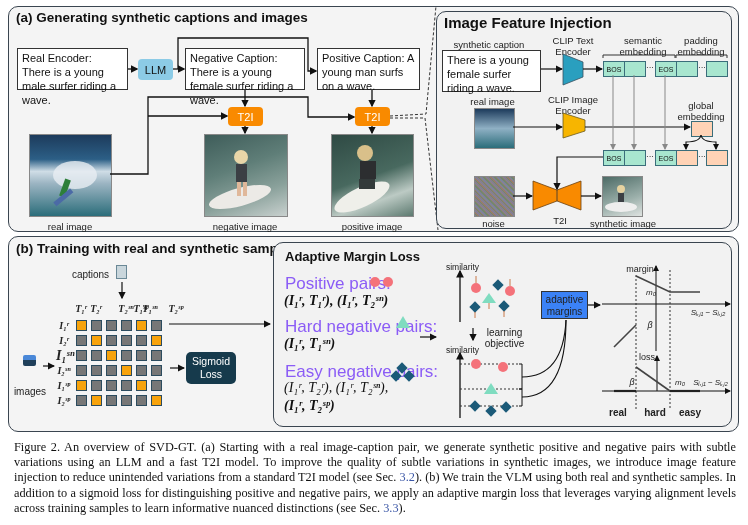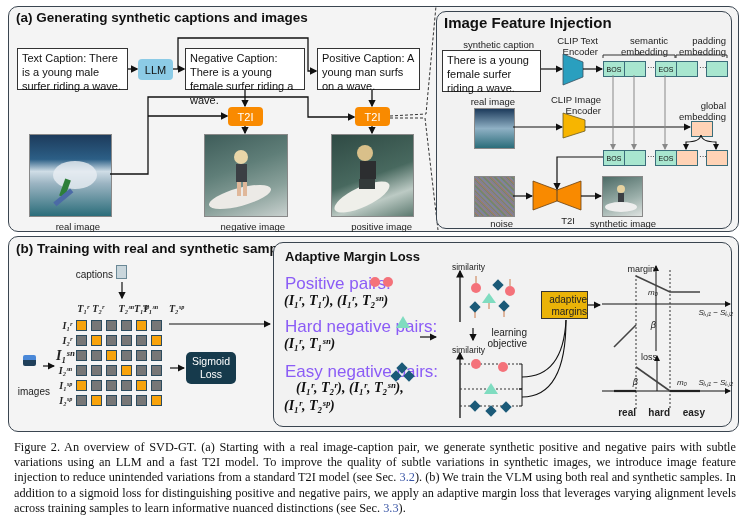--- a/index.html
+++ b/index.html
@@ -1,37 +1,37 @@
 <!DOCTYPE html>
 <html><head>
 <meta charset="utf-8">
 <style>
   html, body { margin:0; padding:0; background:#ffffff; }
   body { width:748px; height:525px; position:relative; overflow:hidden; font-family:"Liberation Sans", sans-serif; }
   .panel { position:absolute; border:1.5px solid #3a4550; border-radius:10px; background:#f2f2f2; box-sizing:border-box; }
   .ptitle { position:absolute; font-weight:bold; font-size:13.5px; color:#111; white-space:nowrap; }
   .capbox { position:absolute; border:1.5px solid #333; background:#fff; font-size:11px; line-height:14px; padding:2px 4px; box-sizing:border-box; color:#111; }
   .pill { position:absolute; border-radius:4px; font-size:11px; display:flex; align-items:center; justify-content:center; color:#111; }
-  .lbl { position:absolute; font-size:9.5px; color:#222; text-align:right; white-space:nowrap; line-height:11px; }
+  .lbl { position:absolute; font-size:9.5px; color:#222; text-align:center; white-space:nowrap; line-height:11px; }
   .img { position:absolute; border:1px solid #888; overflow:hidden; }
   svg.ov { position:absolute; left:0; top:0; pointer-events:none; }
   .caption { position:absolute; left:14px; top:440px; width:722px; font-family:"Liberation Serif", serif; font-size:12.3px; line-height:15.2px; color:#111; text-align:justify; }
   .ref { color:#3a56a6; }
   .math { font-family:"Liberation Serif", serif; font-style:italic; font-weight:bold; }
   .cell { position:absolute; width:11px; height:11px; border:1px solid #2b4b5e; box-sizing:border-box; }
   .aml-text { position:absolute; font-size:17px; color:#8b5cf6; white-space:nowrap; }
   .aml-math { position:absolute; font-family:"Liberation Serif", serif; font-size:14px; color:#111; white-space:nowrap; }
 </style>
 </head>
 <body>
 
 <div class="panel" style="left:8px;top:6px;width:731px;height:226px;background:#f4f4f4;"></div>
 <div class="ptitle" style="left:16px;top:10px;">(a) Generating synthetic captions and images</div>
 
-<div class="capbox" style="left:17px;top:48px;width:111px;height:42px;">Text Caption: There is a young male surfer riding a wave.</div>
+<div class="capbox" style="left:17px;top:48px;width:111px;height:42px;">Real Encoder: There is a young male surfer riding a wave.</div>
 <div class="pill" style="left:138px;top:59px;width:35px;height:21px;background:#8ccbe6;">LLM</div>
 <div class="capbox" style="left:185px;top:48px;width:120px;height:42px;">Negative Caption: There is a young female surfer riding a wave.</div>
 <div class="capbox" style="left:317px;top:48px;width:103px;height:42px;">Positive Caption: A young man surfs on a wave.</div>
 
 <div class="pill" style="left:228px;top:107px;width:35px;height:19px;background:#f98a00;color:#fff;">T2I</div>
 <div class="pill" style="left:355px;top:107px;width:35px;height:19px;background:#f98a00;color:#fff;">T2I</div>
 
 <div class="img" style="left:29px;top:134px;width:81px;height:81px;background:linear-gradient(180deg,#1d3b5c 0%,#2c5f86 30%,#cfdde6 45%,#9bb4c2 60%,#2b6d7a 100%);">
   <svg width="81" height="81">
       <ellipse cx="45" cy="40" rx="22" ry="14" fill="#e8eef2" opacity=".8"></ellipse>
@@ -233,27 +233,27 @@
 <div class="aml-math math" style="left:284px;top:293px;font-weight:bold;">(I₁ʳ, T₁ʳ), (I₁ʳ, T₂ˢⁿ)</div>
 
 <div class="aml-text" style="left:285px;top:317px;">Hard negative pairs:</div>
 <div style="position:absolute;left:396px;top:316px;width:0;height:0;border-left:7px solid transparent;border-right:7px solid transparent;border-bottom:12px solid #7fdcc0;"></div>
 <div class="aml-math math" style="left:284px;top:336px;font-weight:bold;">(I₁ʳ, T₁ˢⁿ)</div>
 
 <div class="aml-text" style="left:285px;top:362px;">Easy negative pairs:</div>
 <div style="position:absolute;left:398px;top:364px;width:8px;height:8px;background:#1b5a78;transform:rotate(45deg);"></div>
 <div style="position:absolute;left:392px;top:372px;width:8px;height:8px;background:#1b5a78;transform:rotate(45deg);"></div>
 <div style="position:absolute;left:405px;top:372px;width:8px;height:8px;background:#1b5a78;transform:rotate(45deg);"></div>
-<div class="aml-math math" style="left:296px;top:380px;font-weight:bold;">(I₁ʳ, T₂ʳ), (I₁ʳ, T₂ˢⁿ),</div>
+<div class="aml-math math" style="left:284px;top:380px;font-weight:normal;">(I₁ʳ, T₂ʳ), (I₁ʳ, T₂ˢⁿ),</div>
 <div class="aml-math math" style="left:284px;top:398px;font-weight:bold;">(I₁ʳ, T₂ˢᵖ)</div>
 
 <div class="lbl" style="left:440px;top:262px;width:45px;font-size:8.5px;">similarity</div>
 <div class="lbl" style="left:440px;top:345px;width:45px;font-size:8.5px;">similarity</div>
 <div class="lbl" style="left:482px;top:327px;width:45px;font-size:10px;white-space:normal;">learning objective</div>
-<div class="lbl" style="left:541px;top:291px;width:47px;height:28px;border:1px solid #333;background:#eab308;font-size:10px;white-space:normal;line-height:12px;padding-top:2px;box-sizing:border-box;">adaptive margins</div>
+<div class="lbl" style="left:541px;top:291px;width:47px;height:28px;border:1px solid #333;background:#3b82f6;font-size:10px;white-space:normal;line-height:12px;padding-top:2px;box-sizing:border-box;">adaptive margins</div>
 
 <div class="lbl" style="left:625px;top:264px;width:30px;font-size:9px;">margin</div>
 <div class="lbl" style="left:637px;top:352px;width:20px;font-size:9px;">loss</div>
 <div class="lbl" style="left:644px;top:287px;width:14px;font-size:8px;font-style:italic;">m₀</div>
 <div class="lbl" style="left:644px;top:320px;width:12px;font-size:9px;font-style:italic;">β</div>
 <div class="lbl" style="left:626px;top:377px;width:12px;font-size:9px;font-style:italic;">β</div>
 <div class="lbl" style="left:673px;top:377px;width:14px;font-size:8px;font-style:italic;">m₀</div>
 <div class="lbl" style="left:683px;top:307px;width:50px;font-size:8px;font-style:italic;">Sᵢ,ⱼ₁ − Sᵢ,ⱼ₂</div>
 <div class="lbl" style="left:688px;top:377px;width:45px;font-size:8px;font-style:italic;">Sᵢ,ⱼ₁ − Sᵢ,ⱼ₂</div>
 <div class="lbl" style="left:600px;top:407px;width:36px;font-size:10px;font-weight:bold;">real</div>

